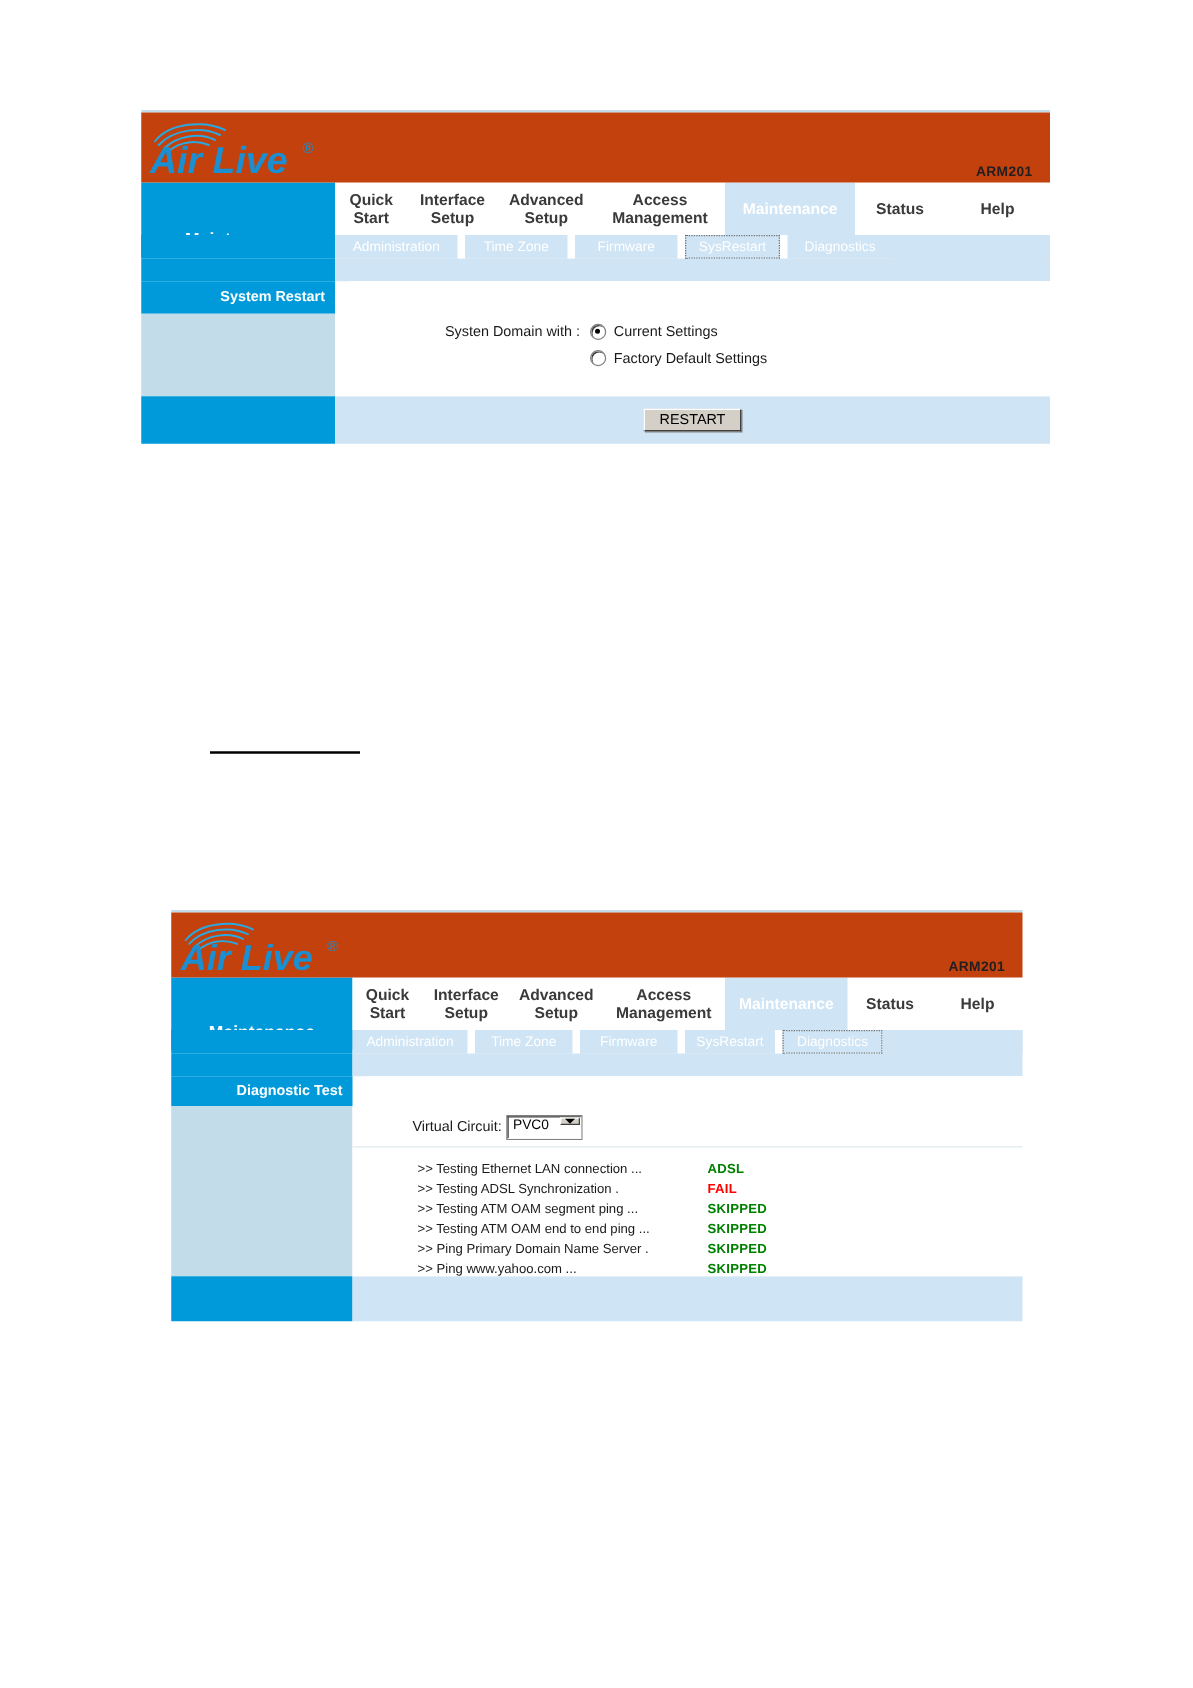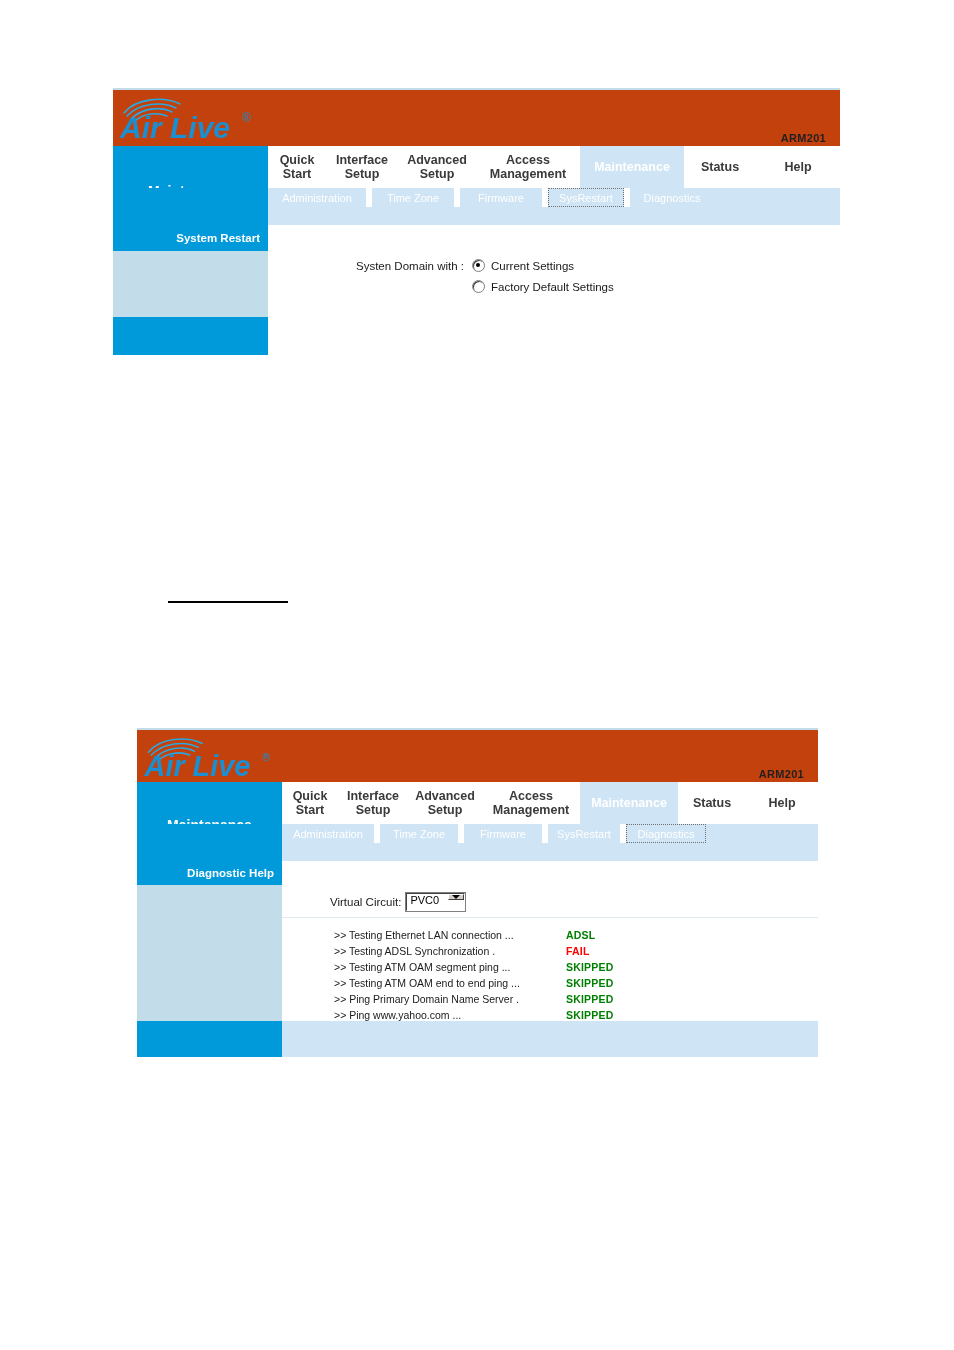--- a/index.html
+++ b/index.html
@@ -398,20 +398,23 @@
             <span class="radio"></span>
             <span class="radio-text">Factory Default Settings</span>
           </div>
         </div>
       </div>
     </div>
   </div>
 
   <div class="footrow">
     <div class="foot-left" style="width:155px; height:38px;"></div>
+    <div class="foot-main" style="height:38px;">
+      <button class="btn">RESTART</button>
+    </div>
   </div>
 </div>
 
 <div class="rule-black" style="left:168px; top:601px; width:120px;"></div>
 
 <div class="panel" style="left:137px; top:728px; width:681px;">
 
   <div class="top-rule"></div>
 
   <div class="brandbar" style="height:52px;">
@@ -463,21 +466,21 @@
       <div class="subfill"></div>
     </div>
   </div>
 
   <div class="bandrow">
     <div class="left" style="width:145px;"></div>
     <div class="right"></div>
   </div>
 
   <div class="grouprow">
-    <div class="group-label" style="width:145px; height:24px;">Diagnostic Help</div>
+    <div class="group-label" style="width:145px; height:24px;">Diagnostic Test</div>
     <div class="group-body" style="height:24px;"></div>
   </div>
 
   <div class="bodyrow">
     <div class="body-left-fill" style="width:145px; height:136px;"></div>
     <div class="body-main" style="height:136px;">
       <div style="position:absolute; left:48px; top:8px; display:flex; align-items:center;">
         <span class="field-label">Virtual Circuit:</span>
         <span class="select" style="margin-left:5px;">
           <span class="val">PVC0</span>

